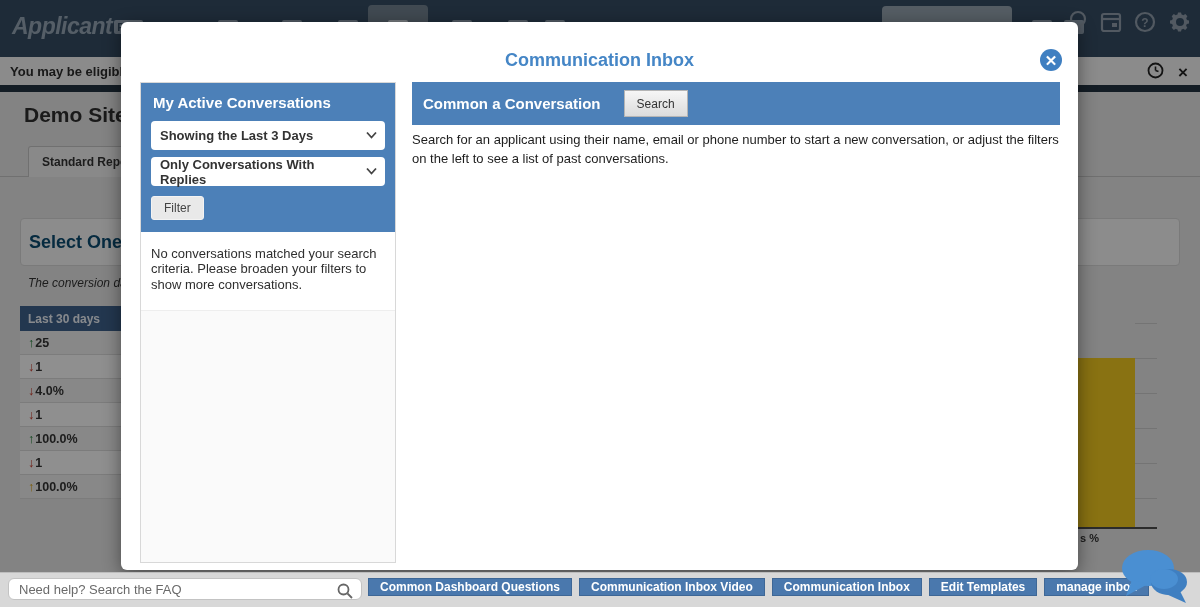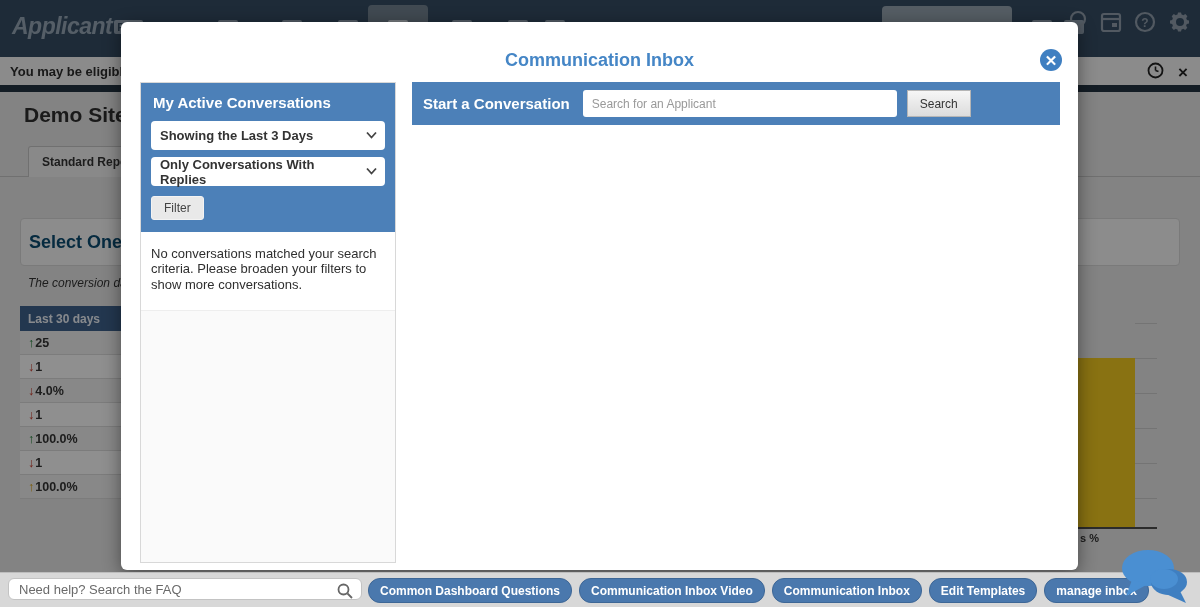--- a/index.html
+++ b/index.html
@@ -72,21 +72,21 @@
   .rp-search-btn { margin-left:10px; height:27px; padding:0 12px; background:linear-gradient(#f6f6f6,#dcdcdc); border:1px solid #b5b5b5; border-radius:0; font-size:12px; color:#333; font-family:inherit; cursor:pointer; }
   .rp-instructions { position:absolute; left:291px; top:109px; width:650px; font-size:13px; color:#1d1d1d; line-height:1.45; }
 
   
   .help-bar { position:absolute; left:0; top:572px; width:1200px; height:35px; background:#d8d8d8; border-top:1px solid #bdbdbd; z-index:20; }
   .faq-wrap { position:absolute; left:8px; top:5px; width:354px; height:22px; }
   .faq-input { width:100%; height:100%; border:1px solid #c3c3c3; border-radius:6px; padding:0 30px 0 10px; font-size:13px; font-family:inherit; color:#555; background:#fff; outline:none; }
   .faq-input::placeholder { color:#6a6a6a; }
   .faq-mag { position:absolute; right:9px; top:5px; }
   .help-buttons { position:absolute; left:368px; top:5px; display:flex; gap:7px; }
-  .help-btn { height:25px; padding:0 11px; background:#4a78ad; border:1px solid #3e6796; border-radius:12px; color:#fff; font-size:12px; font-weight:bold; font-family:inherit; cursor:pointer; white-space:nowrap; }
+  .help-btn { height:18px; padding:0 11px; background:#4a78ad; border:1px solid #3e6796; border-radius:0; color:#fff; font-size:12px; font-weight:bold; font-family:inherit; cursor:pointer; white-space:nowrap; }
 
   .chat-fab { position:absolute; left:1118px; top:546px; z-index:30; cursor:pointer; }
 </style>
 </head>
 <body>
 
 <div class="screen">
 
   <div class="bg">
 
@@ -230,24 +230,24 @@
             </svg>
         </div>
         <div class="filter-row">
             <button class="filter-btn">Filter</button>
           </div>
       </div>
       <div class="lp-message">No conversations matched your search criteria. Please broaden your filters to show more conversations.</div>
     </div>
 
     <div class="rp-head">
-      <span class="rp-title">Start a Conversation</span>
-      <input class="rp-search-input" type="text" placeholder="Search for an Applicant" style="">
+      <span class="rp-title">Common a Conversation</span>
       <button class="rp-search-btn">Search</button>
     </div>
+    <div class="rp-instructions">Search for an applicant using their name, email or phone number to start a new conversation, or adjust the filters on the left to see a list of past conversations.</div>
   </div>
 
   <div class="help-bar">
     <div class="faq-wrap">
       <input class="faq-input" type="text" placeholder="Need help? Search the FAQ" style="">
       <span class="faq-mag">
         <svg width="16" height="16" viewBox="0 0 16 16">
             <circle cx="6.5" cy="6.5" r="5" fill="none" stroke="#666" stroke-width="1.8"></circle>
             <line x1="10.5" y1="10.5" x2="15" y2="15" stroke="#666" stroke-width="1.8"></line>
           </svg>

